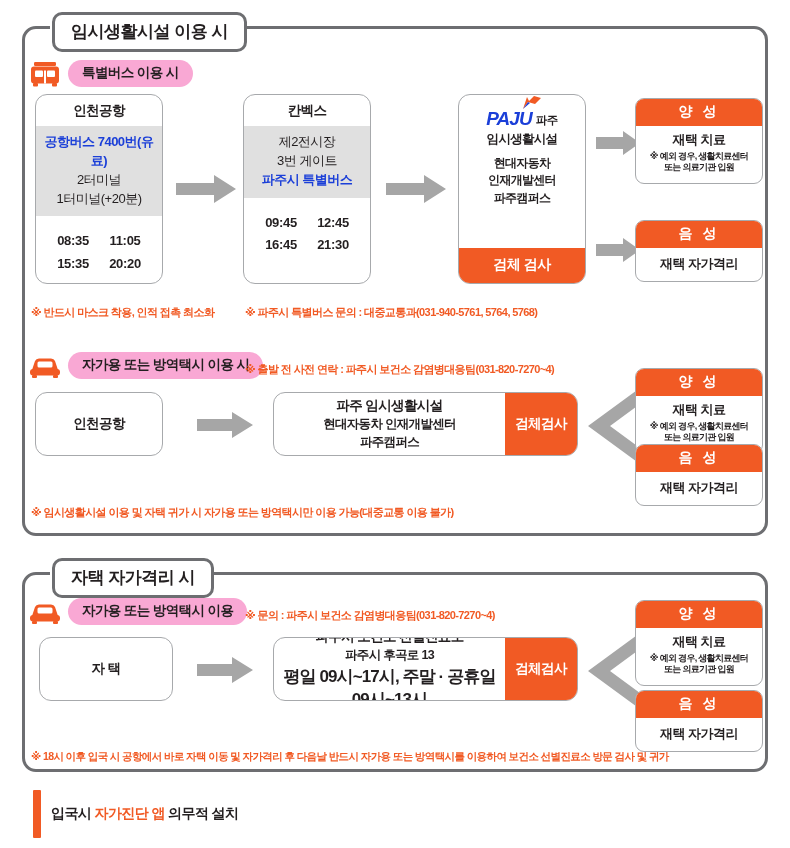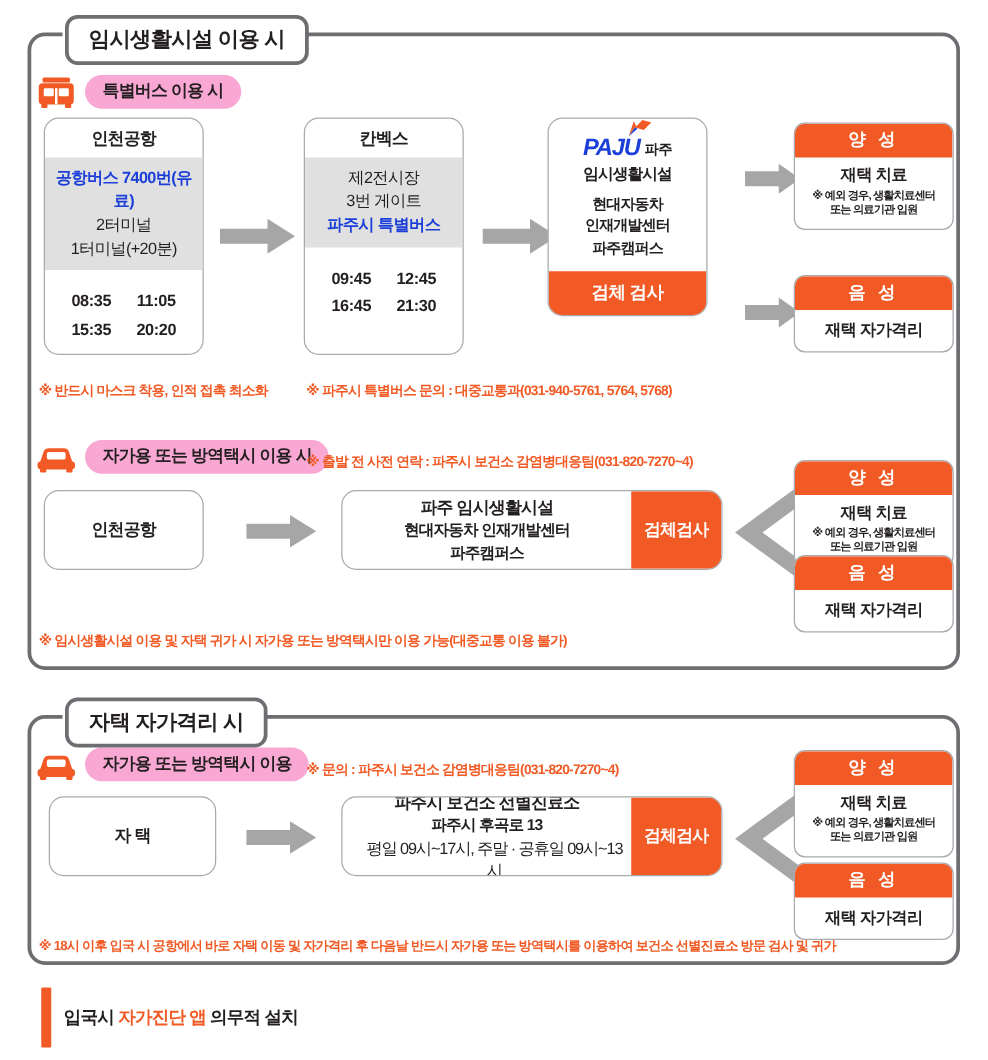--- a/index.html
+++ b/index.html
@@ -104,21 +104,21 @@
     padding:8px 4px 9px 4px;
   }
 
   
   .wbox { position:absolute; display:flex; border:1.6px solid #a7a9ac; border-radius:12px;
           overflow:hidden; background:#ffffff; }
   .wbox-body { flex:1; display:flex; flex-direction:column; justify-content:center;
                align-items:center; text-align:center; padding:5px 6px; }
   .wbox-l1 { font-size:13.5px; font-weight:bold; letter-spacing:-0.6px; }
   .wbox-l2 { font-size:12.5px; font-weight:bold; letter-spacing:-0.7px; margin-top:1px; }
-  .wbox-l3 { font-size:13px; font-weight:normal; letter-spacing:-0.9px; margin-top:1px;margin-left:12px; }
+  .wbox-l3 { font-size:17px; font-weight:bold; letter-spacing:-0.9px; margin-top:1px; }
   .wbox-tail { background:#f15a24; color:#fff; display:flex; align-items:center;
                justify-content:center; font-size:13.5px; font-weight:bold;
                letter-spacing:-0.6px; width:72px; }
 
   .simple-box { position:absolute; border:1.6px solid #a7a9ac; border-radius:12px;
                 background:#fff; display:flex; align-items:center; justify-content:center;
                 font-size:13.5px; font-weight:bold; letter-spacing:-0.6px; }
 
   
   .rbox { position:absolute; border:1.6px solid #a7a9ac; border-radius:9px;
@@ -205,21 +205,21 @@
     <div><span class="time-col">16:45</span><span class="time-col">21:30</span></div>
   </div>
 </div>
 
 <div class="arrow" style="left:386px; top:175px;">
   <svg width="60" height="28" viewBox="0 0 60 28">
       <path d="M0 8 H38 V0 L60 14 L38 28 V20 H0 Z" fill="#a6a6a6"></path>
     </svg>
 </div>
 
-<div class="paju-box" style="left:438px; top:94px; width:128px; height:159px;">
+<div class="paju-box" style="left:458px; top:94px; width:128px; height:190px;">
   <div class="paju-top">
     <div class="paju-logo">
       <span class="paju-word">PAJU</span>
       <span class="paju-kr">파주</span>
       <span class="paju-flag">
         <svg width="22" height="16" viewBox="0 0 22 16">
             <path d="M2 14 L6 2 L8 6 L13 1 L20 3 L14 9 L7 7 Z" fill="#f15a24"></path>
             <path d="M2 14 L7 7 L9 8 Z" fill="#1b3fd8"></path>
           </svg>
       </span>

